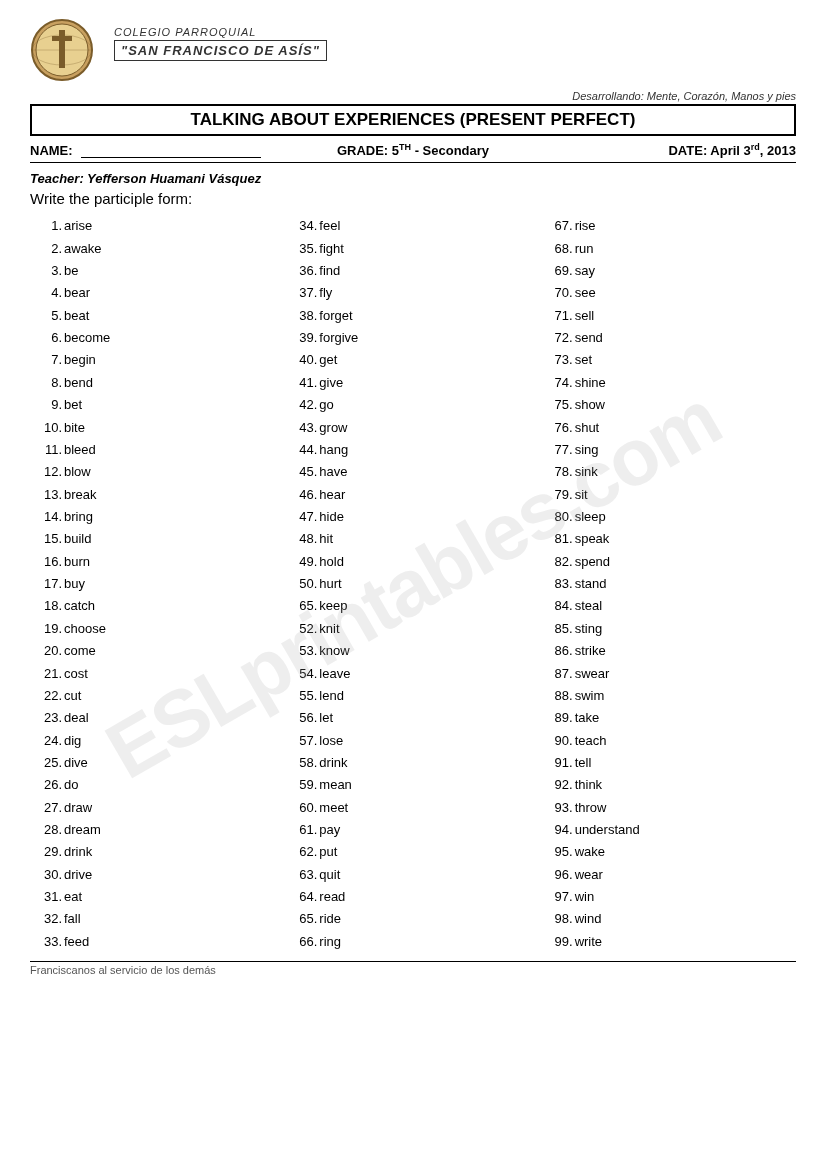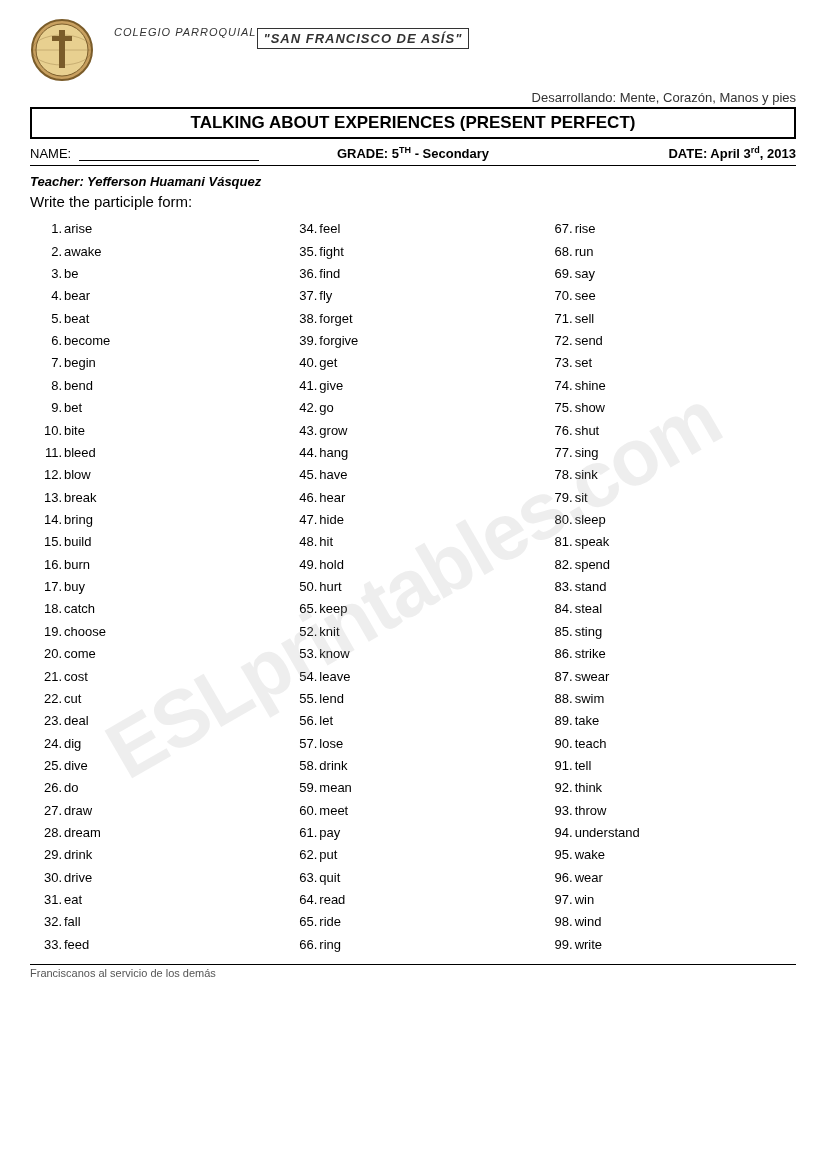--- a/index.html
+++ b/index.html
@@ -23,20 +23,21 @@
       margin-bottom: 2px;
     }
     .logo {
       width: 70px;
       height: 70px;
       margin-right: 14px;
       flex-shrink: 0;
     }
     .school-name-block {
       display: flex;
+      flex-direction: column;
       justify-content: center;
       padding-top: 8px;
     }
     .school-line1 {
       font-size: 11px;
       font-style: italic;
       color: #333;
       letter-spacing: 1px;
     }
     .school-line2 {
@@ -45,21 +46,22 @@
       font-style: italic;
       color: #333;
       letter-spacing: 1px;
       border: 1.5px solid #333;
       padding: 2px 6px;
       display: inline-block;
       margin-top: 2px;
     }
     .tagline {
       text-align: right;
-      font-size: 13px;
+      font-size: 11px;
+      font-style: italic;
       color: #333;
       margin-bottom: 2px;
     }
     .title {
       text-align: center;
       font-size: 17px;
       font-weight: bold;
       border: 2px solid #000;
       padding: 4px 0;
       margin-bottom: 6px;
@@ -69,21 +71,21 @@
       align-items: center;
       margin-bottom: 4px;
       font-size: 13px;
     }
     .info-row .name-section {
       display: flex;
       align-items: center;
       flex: 1;
     }
     .info-row .name-label {
-      font-weight: normal;
+      font-weight: bold;
       margin-right: 8px;
     }
     .name-line {
       border-bottom: 1.5px solid #000;
       width: 180px;
       display: inline-block;
       height: 16px;
     }
     .info-row .grade-section {
       flex: 1;

